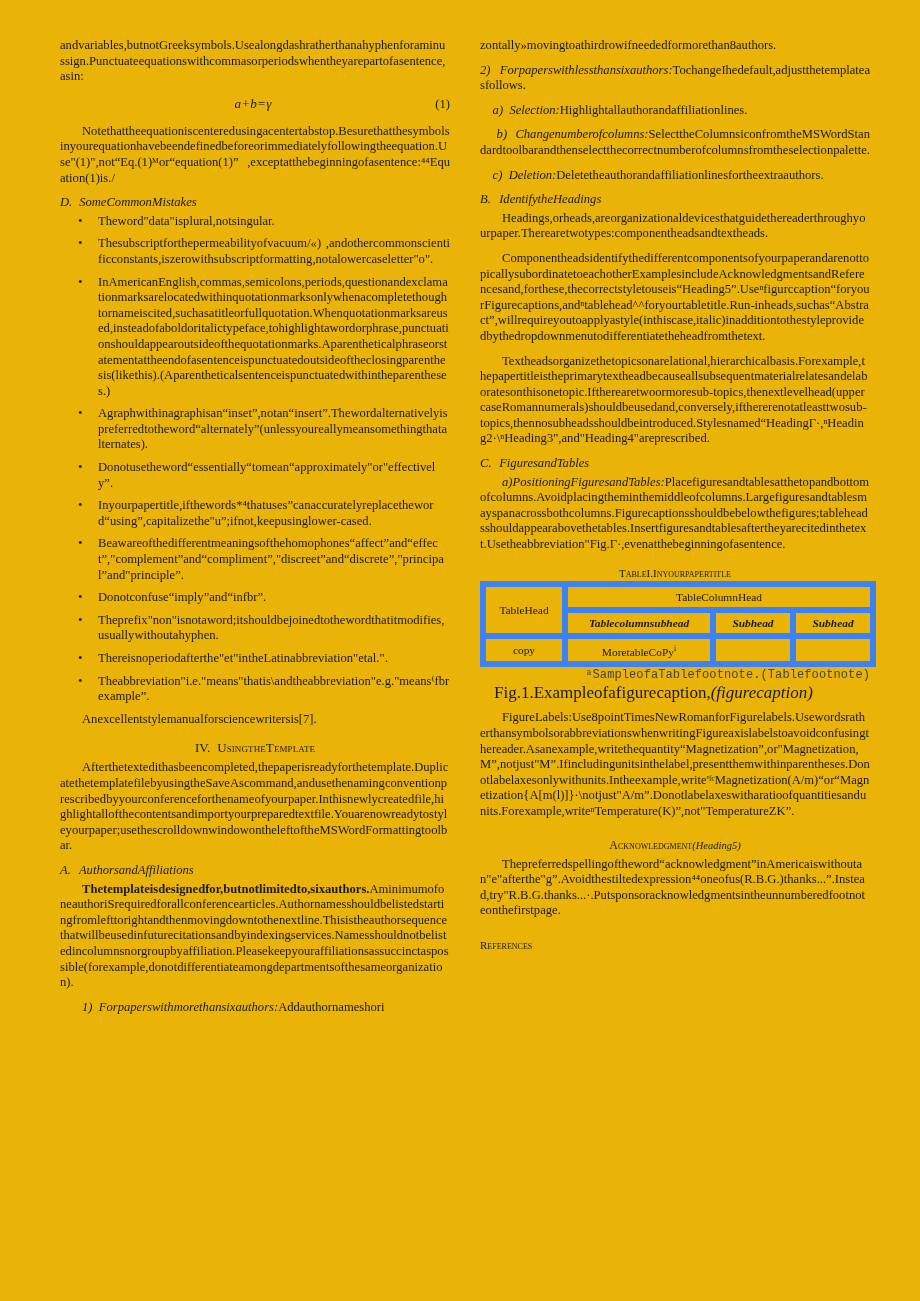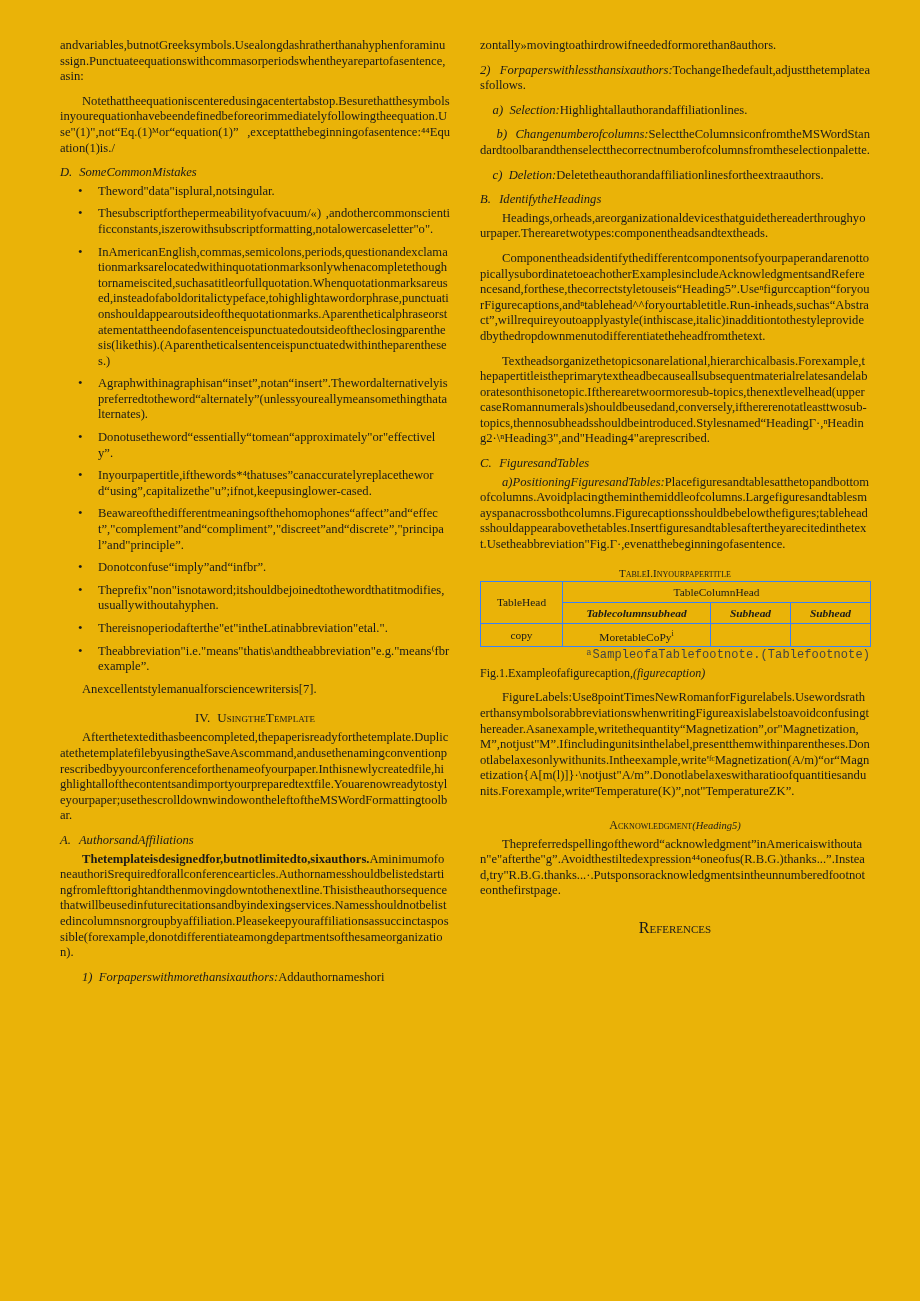--- a/index.html
+++ b/index.html
@@ -122,72 +122,75 @@
     font-size: 11px;
     margin: 14px 0 2px 0;
   }
   table.ttable {
     width: 100%;
     border-collapse: collapse;
     font-size: 11.4px;
     table-layout: fixed;
   }
   table.ttable td {
-    border: 1px solid #3b82f6;
+    border: 6px solid #3b82f6;
     padding: 3px 4px;
     vertical-align: middle;
     line-height: 14px;
   }
   td.c-center { text-align: center; }
   td.c-left { text-align: center; font-family: Liberation Serif, serif; }
   td.italic { font-style: italic; font-weight: bold; }
   .tfoot-note {
     text-align: right;
     font-size: 12px;
     color: #444;
     margin: 1px 0 0 0;
     letter-spacing: 0.1px;
     font-family: Liberation Mono, monospace;
   }
   .fig-caption {
-    font-size: 12px;
-    margin: 4px 0 10px 0;
+    font-size: 17px;
+    margin: 4px 0 10px 14px;
     line-height: 14px;
   }
   .fig-caption .ital { font-style: italic; }
   .ack-head {
     text-align: center;
     font-variant: small-caps;
     font-size: 12px;
     margin: 18px 0 4px 0;
   }
   .ack-head .tag {
     font-variant: normal;
     font-style: italic;
     font-size: 10.5px;
   }
   .ref-head {
-    text-align: center;
     font-variant: small-caps;
-    font-size: 16px;
+    font-size: 11px;
     margin: 20px 0 4px 0;
   }
   b.bold { font-weight: bold; }
   sup.sm { font-size: 8px; vertical-align: super; }
 </style>
 </head>
 <body>
 
 <div id="page">
   <div class="columns">
 
     <div class="col">
 
       <p class="body-noindent">andvariables,butnotGreeksymbols.Usealongdashratherthanahyphenforaminussign.Punctuateequationswithcommasorperiodswhentheyarepartofasentence,asin:</p>
 
+      <div class="equation-row">
+        <span class="eq">a+b=γ</span>
+        <span class="eqnum">(1)</span>
+      </div>
 
       <p class="body">Notethattheequationiscenteredusingacentertabstop.Besurethatthesymbolsinyourequationhavebeendefinedbeforeorimmediatelyfollowingtheequation.Use"(1)",not“Eq.(1)ᴹor“equation(1)”      ,exceptatthebeginningofasentence:⁴⁴Equation(1)is./</p>
 
       <div class="sub-head">
         <span class="letter">D.</span>
         <span>SomeCommonMistakes</span>
       </div>
 
       <ul class="mistakes">
         <li><span class="bullet">•</span><span>Theword"data"isplural,notsingular.</span></li>

